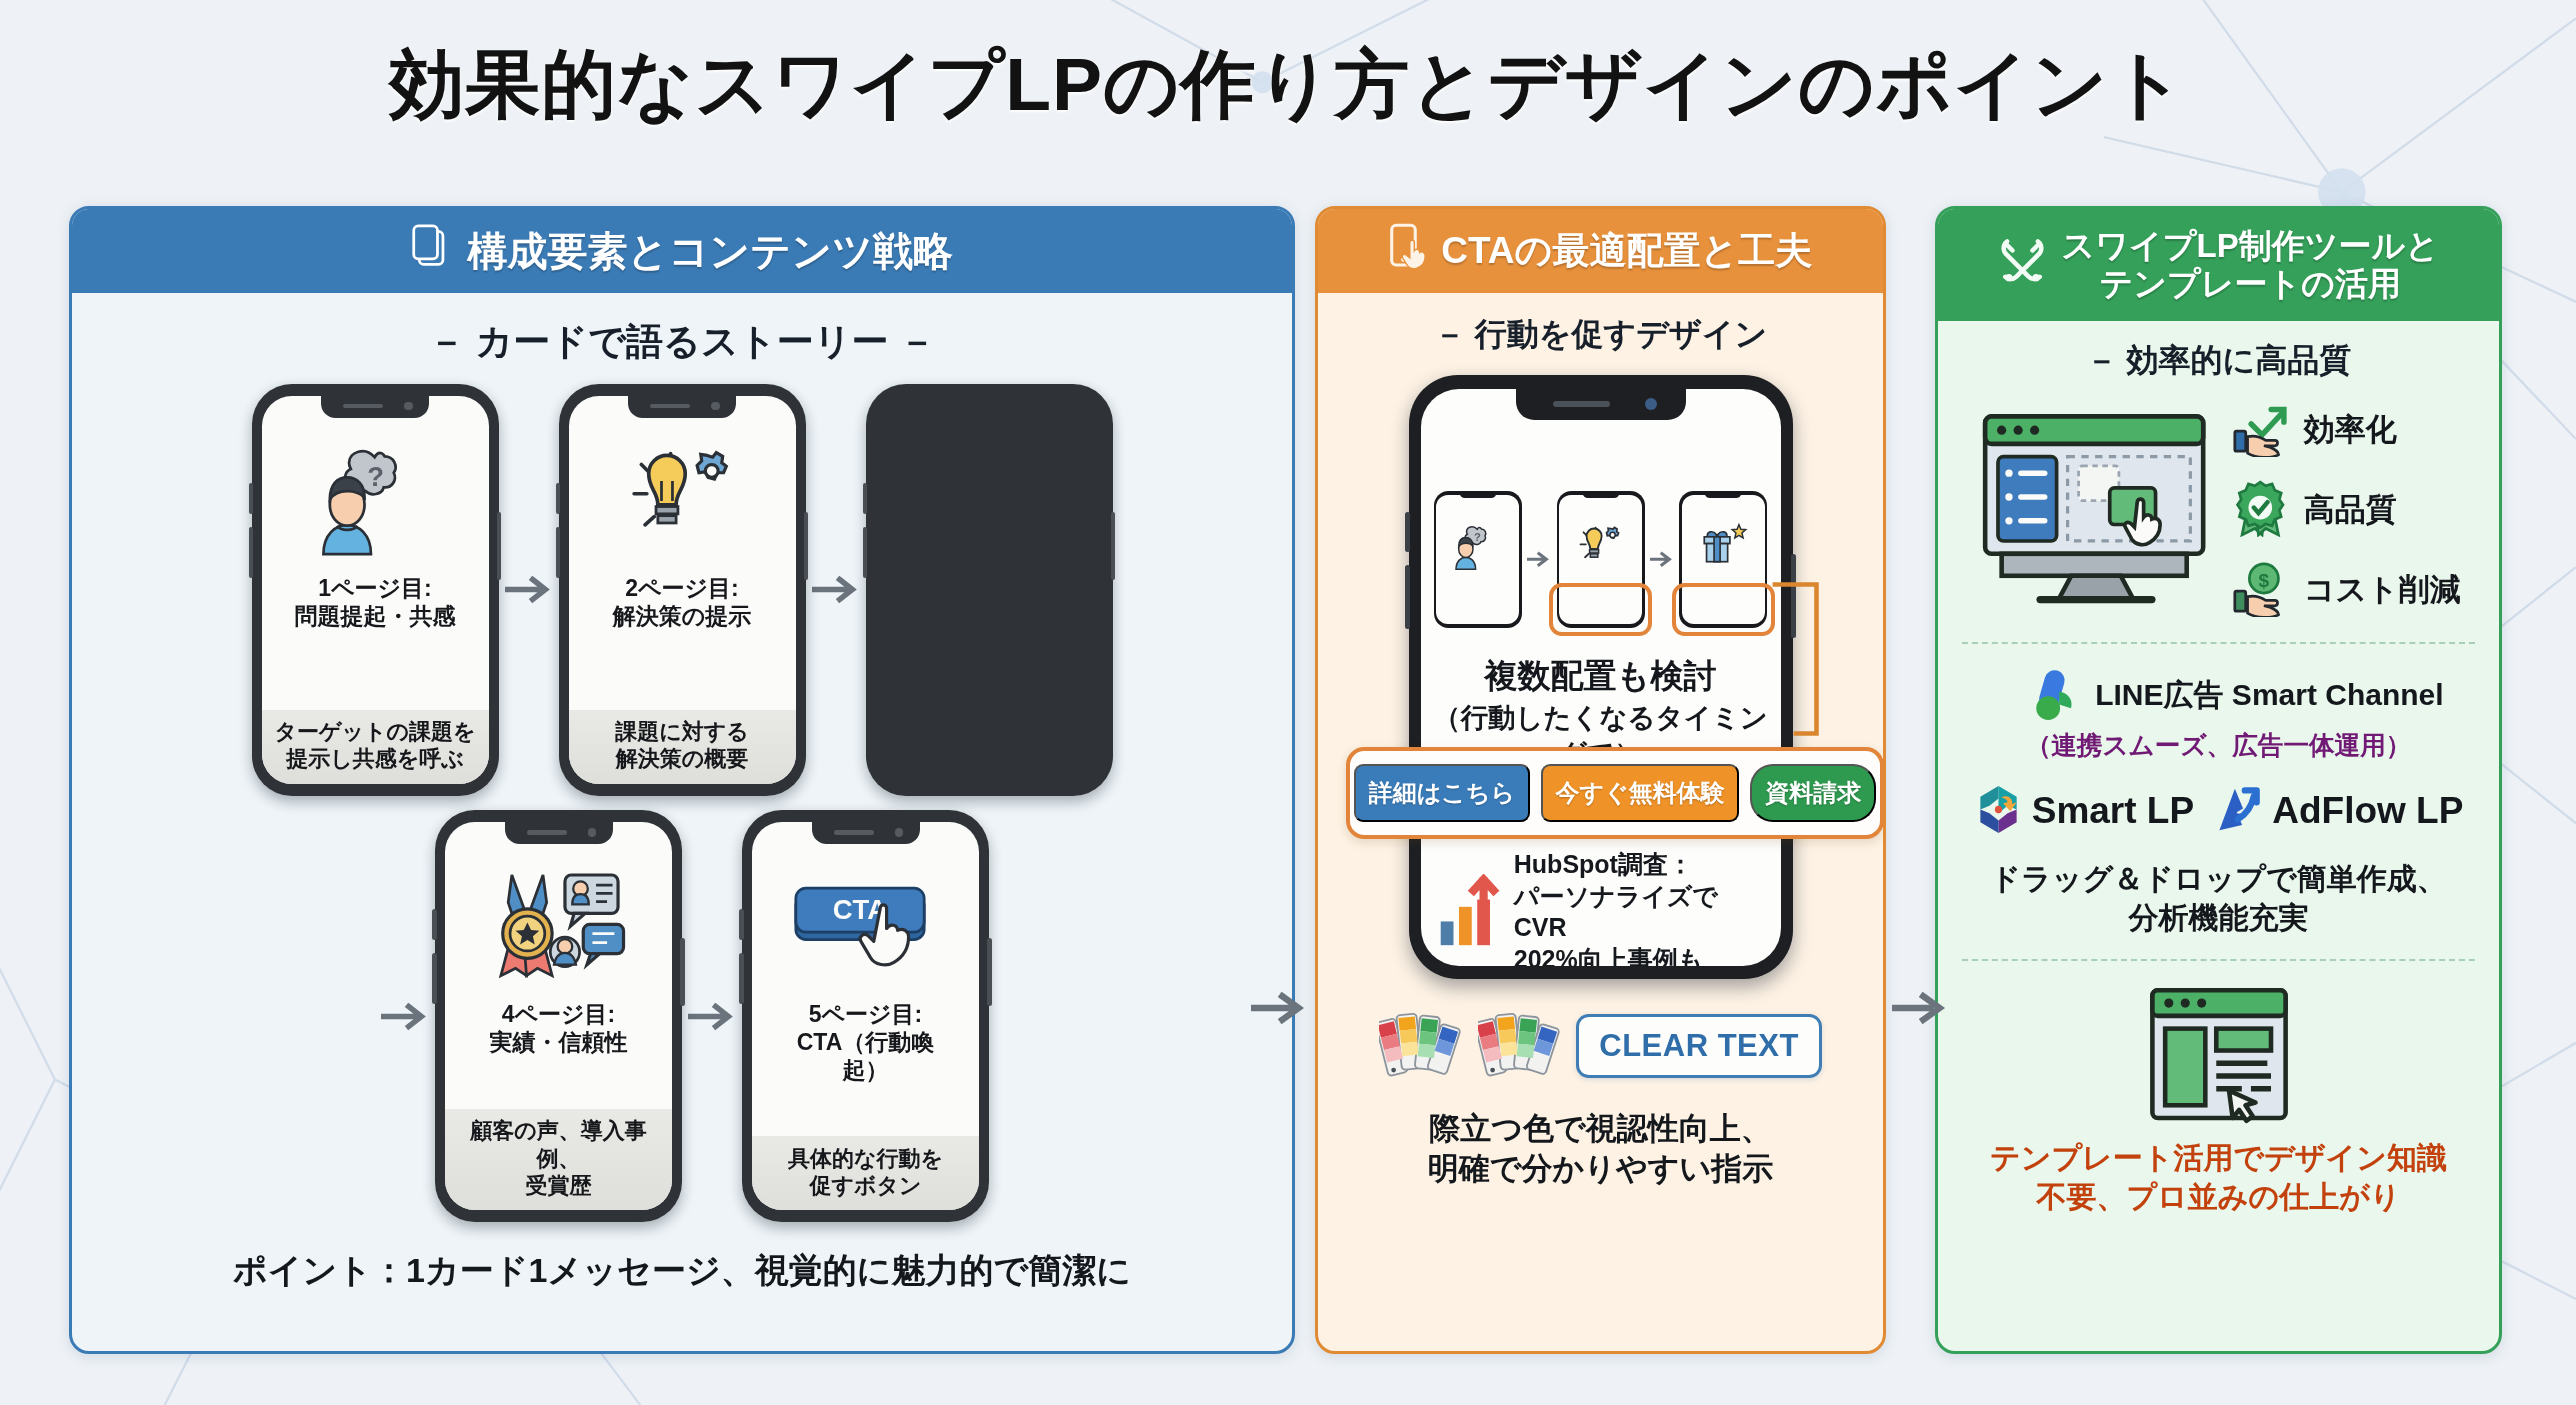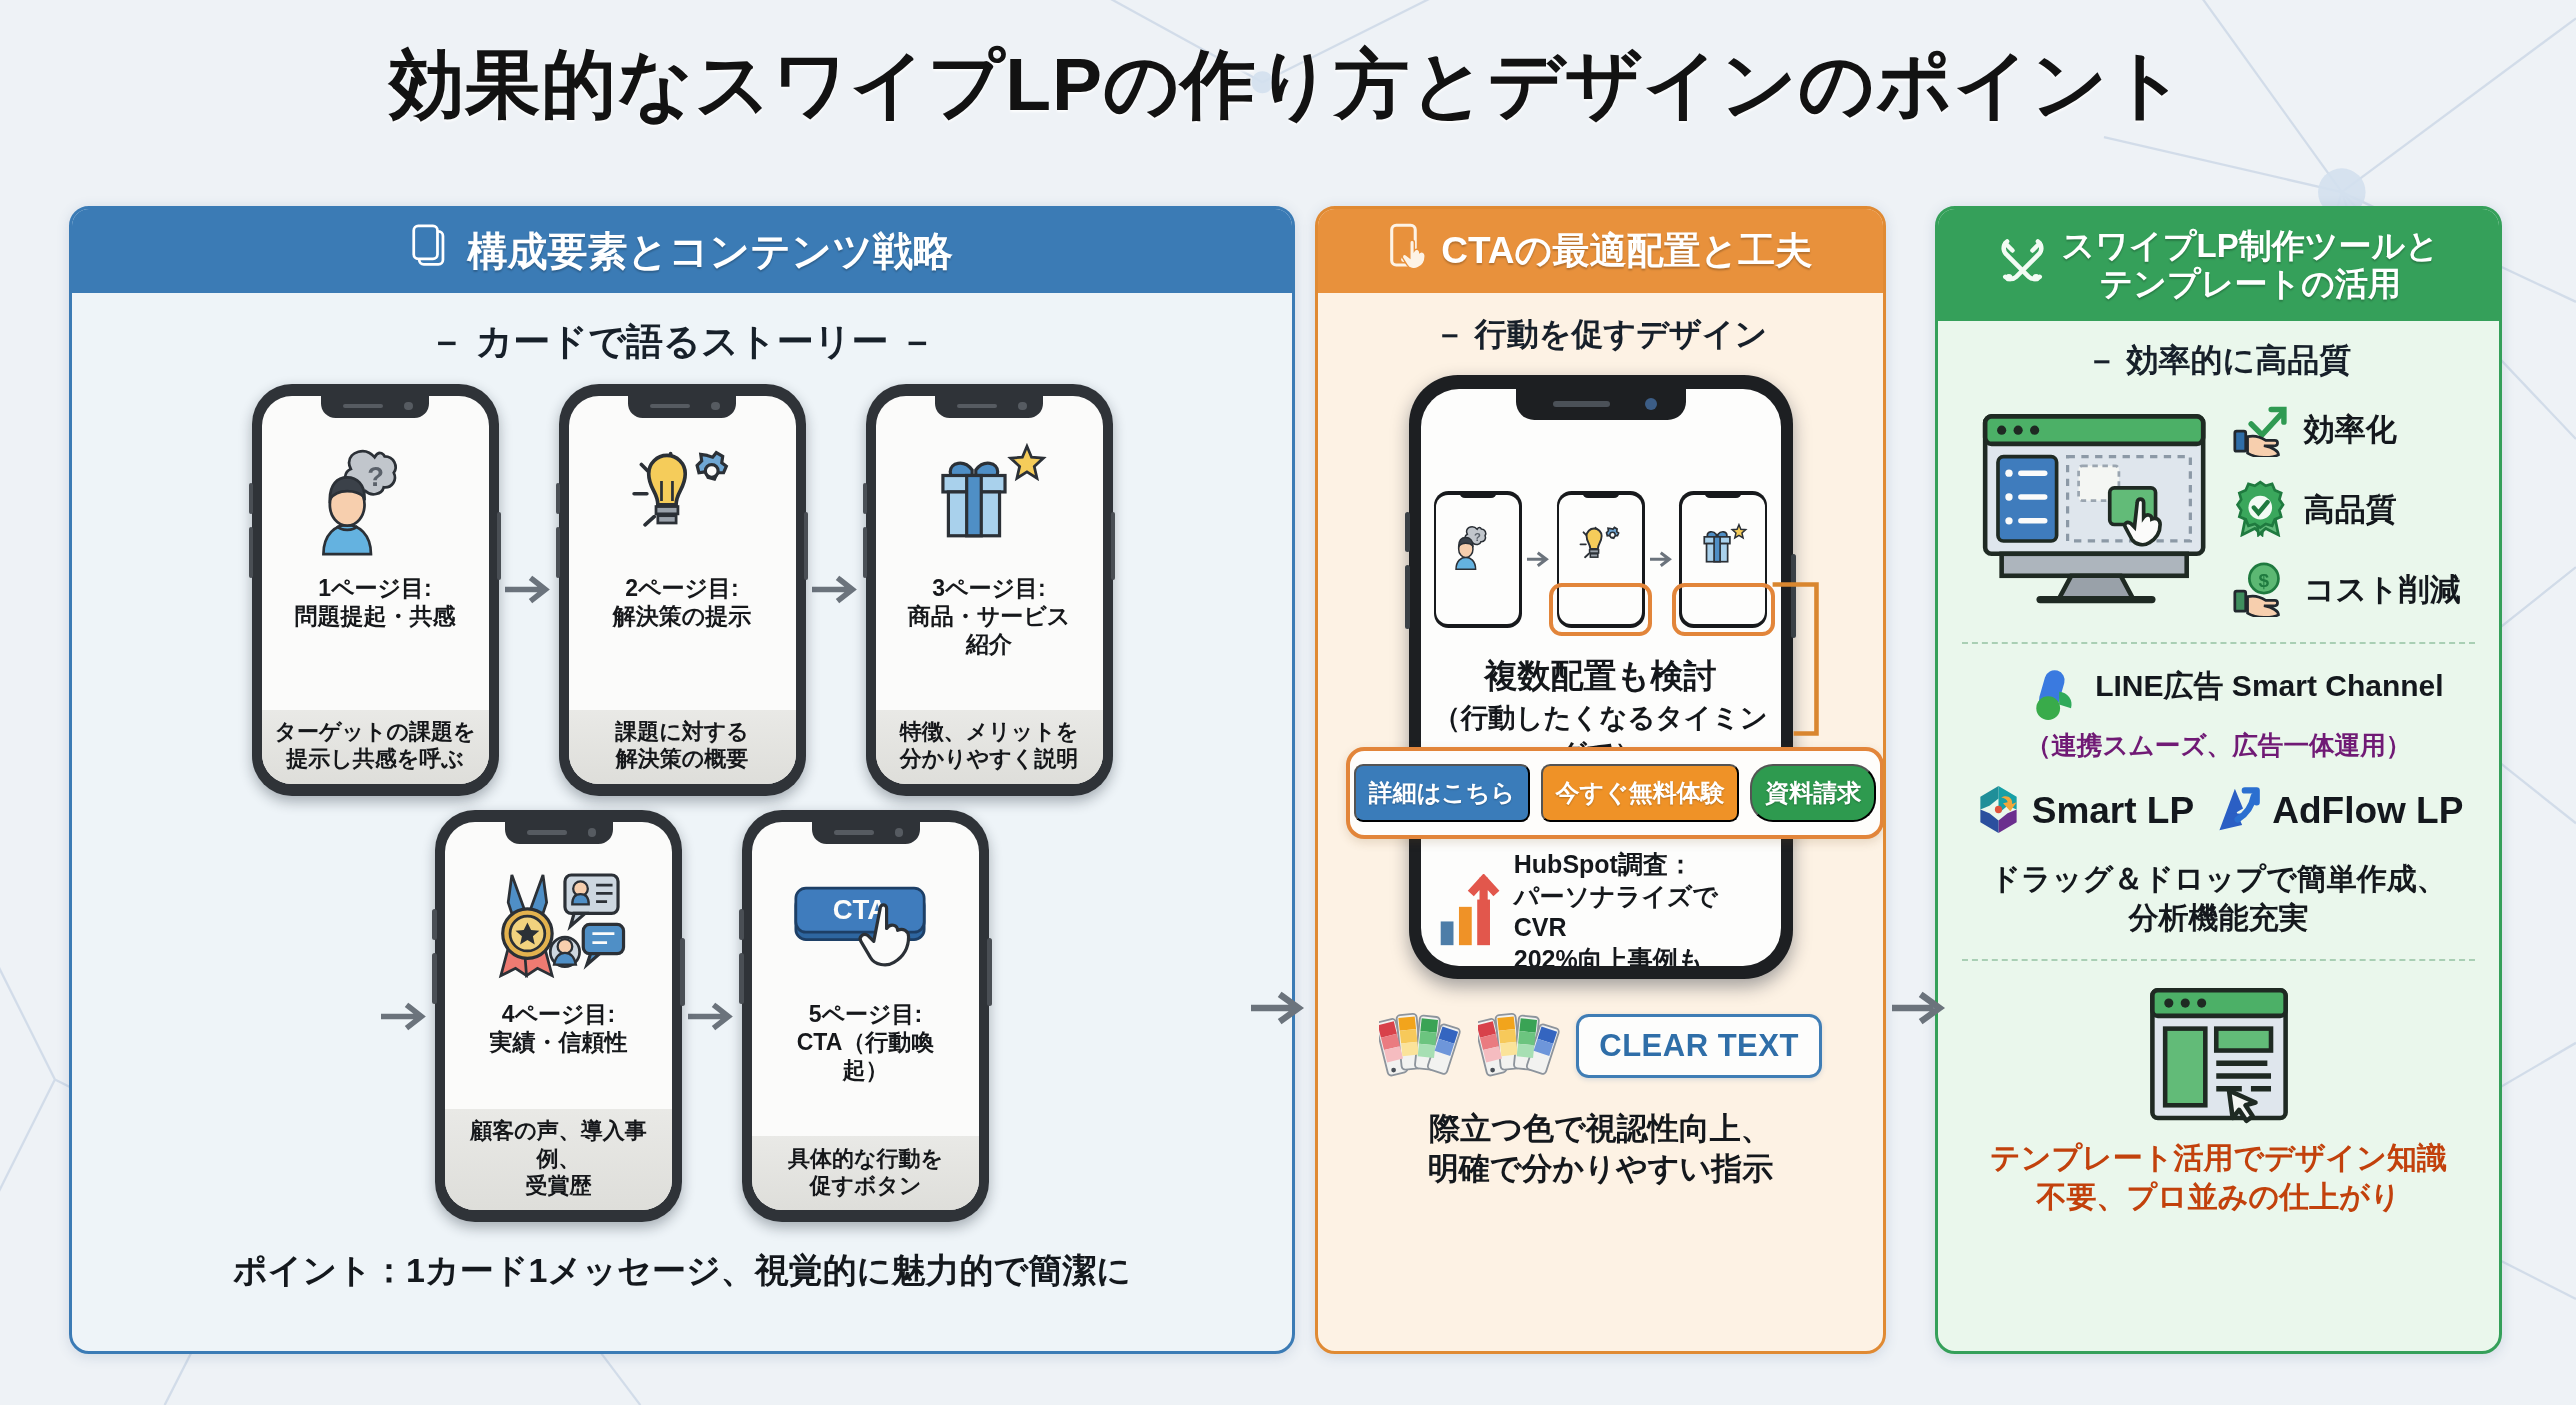--- a/index.html
+++ b/index.html
@@ -138,21 +138,21 @@
   #panel3 .hdr { background:#35a05a; height:112px; font-size:33px; }
   #panel3 .subtitle { font-size:32px; margin-top:18.3px; }
 
   .tool-top { display:flex; align-items:center; justify-content:center; gap:16.5px; margin-top:16.5px; padding:0 12.8px; }
   .benefits { display:flex; flex-direction:column; gap:20px; }
   .benefit { display:flex; align-items:center; gap:11px; }
   .benefit .blabel { font-size:31px; font-weight:bold; color:#14181d; }
 
   .divider { border-top:2.7px dashed #a9cfb4; margin:22px 24px; }
 
-  .brand-line { display:flex; align-items:flex-start; justify-content:center; gap:12.8px;padding-left:36px; }
+  .brand-line { display:flex; align-items:center; justify-content:center; gap:12.8px;padding-left:36px; }
   .brand-line .name { font-size:30px; font-weight:bold; color:#14181d; }
   .brand-sub { text-align:center; font-size:25.6px; font-weight:bold; color:#701a75; margin-top:1.8px; }
   .brand-row2 { display:flex; align-items:center; justify-content:center; gap:20px; margin-top:20px; }
   .brand-row2 .item { display:flex; align-items:center; gap:9.1px; }
   .brand-row2 .name { font-size:37px; font-weight:bold; color:#14181d; }
   .p3-note { text-align:center; font-size:30px; font-weight:bold; color:#14181d; line-height:1.3; margin-top:20px; }
   .p3-bottom { text-align:center; margin-top:5.5px; }
   .p3-bottom .icon { display:flex; justify-content:center; }
   .p3-bottom .note { font-size:30px; font-weight:bold; color:#c2410c; line-height:1.3; margin-top:9.1px; }
 
@@ -267,41 +267,20 @@
         <div class="arrow">
           <svg width="48" height="31" viewBox="0 0 52 34">
               <path d="M2 17h36M30 6l14 11-14 11" fill="none" stroke="#6b737c" stroke-width="6" stroke-linecap="square"></path>
             </svg>
         </div>
 
         <div class="phone">
           <div class="btnL1"></div>
           <div class="btnL2"></div>
           <div class="btnR"></div>
-          <div class="screen">
-            <div class="notch"></div>
-            <div class="art">
-              <svg width="137" height="119" viewBox="0 0 150 130">
-                <path d="M116 10l5 12 13 1-10 9 3 13-11-7-11 7 3-13-10-9 13-1z" fill="#f5cc5a" stroke="#2b3036" stroke-width="3"></path>
-                <path d="M56 36c-9-12-24-8-24 2s14 10 24 4z" fill="#4f8fc6" stroke="#2b3036" stroke-width="3.5"></path>
-                <path d="M60 36c9-12 24-8 24 2s-14 10-24 4z" fill="#4f8fc6" stroke="#2b3036" stroke-width="3.5"></path>
-                <rect x="24" y="42" width="68" height="18" fill="#a9d1ec" stroke="#2b3036" stroke-width="3.5"></rect>
-                <rect x="30" y="60" width="56" height="48" fill="#a9d1ec" stroke="#2b3036" stroke-width="3.5"></rect>
-                <rect x="50" y="42" width="16" height="66" fill="#4f8fc6" stroke="#2b3036" stroke-width="3.5"></rect>
-              </svg>
-            </div>
-            <div class="ttl">
-              <div>3ページ目:</div>
-              <div>商品・サービス紹介</div>
-            </div>
-            <div class="cap">
-              <div>特徴、メリットを</div>
-              <div>分かりやすく説明</div>
-            </div>
-          </div>
         </div>
       </div>
 
       <div class="cards-row r2">
         <div class="arrow">
           <svg width="48" height="31" viewBox="0 0 52 34">
               <path d="M2 17h36M30 6l14 11-14 11" fill="none" stroke="#6b737c" stroke-width="6" stroke-linecap="square"></path>
             </svg>
         </div>
 

